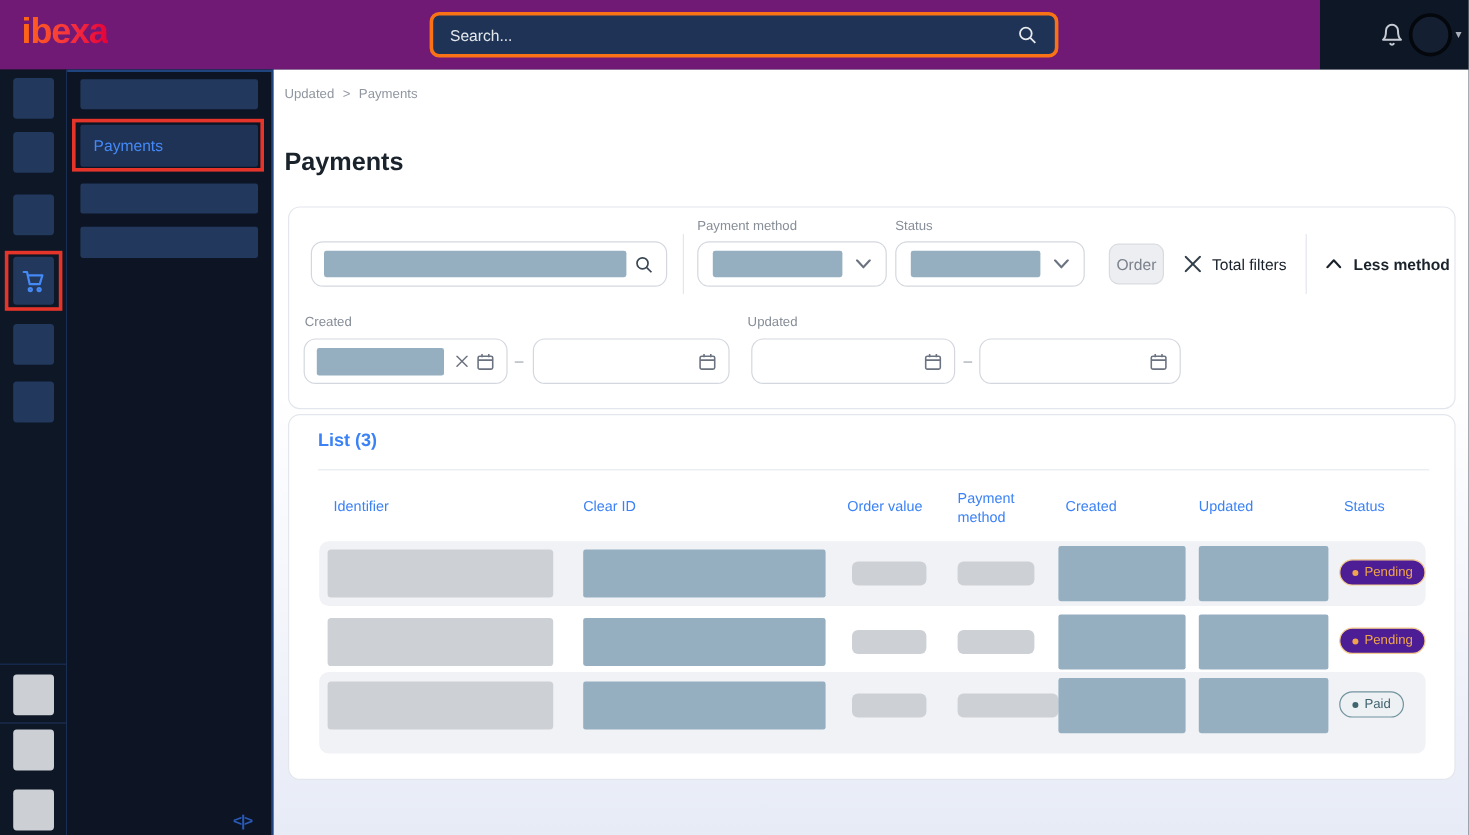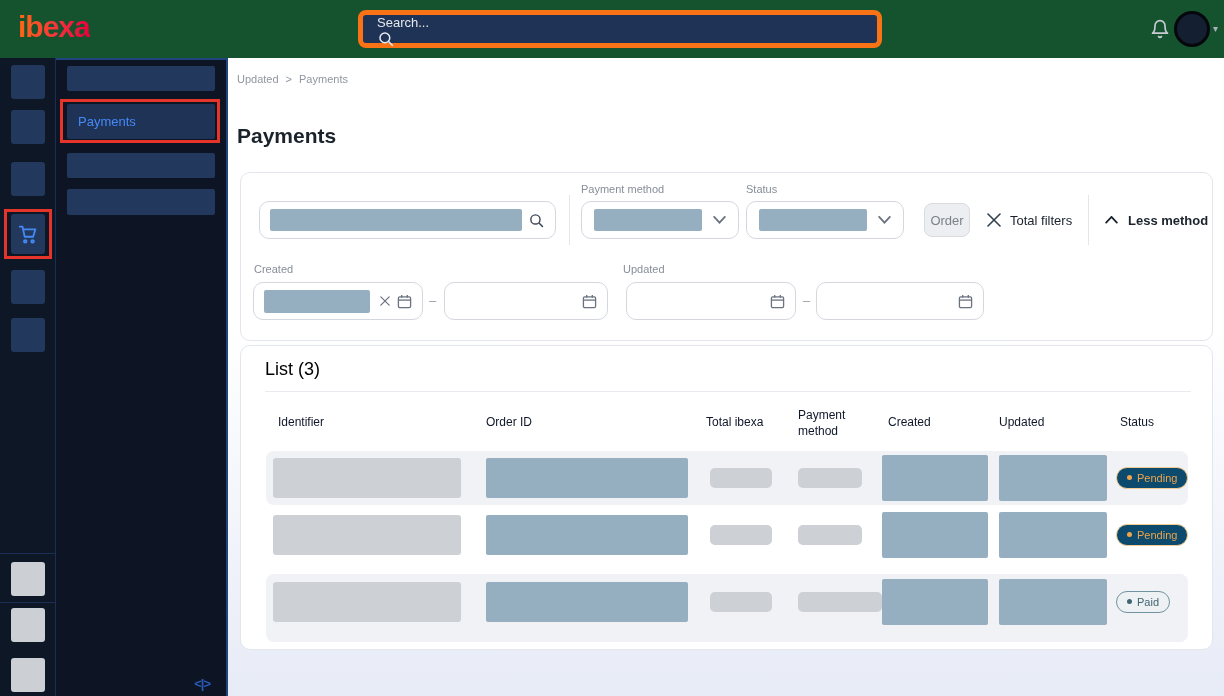--- a/index.html
+++ b/index.html
@@ -1,25 +1,25 @@
 <!DOCTYPE html>
 <html><head>
 <meta charset="utf-8">
 <style>
   * { margin:0; padding:0; box-sizing:border-box; }
   html,body { background:#e6e6e6; }
   body { font-family:"Liberation Sans", sans-serif; }
   .frame { position:relative; width:1224px; height:696px; background:#0e1726; overflow:hidden; margin:0 auto; box-shadow:0 0 0 1px #c2c2c2; }
 
   
-  .topbar { position:absolute; top:0; left:0; width:1224px; height:58px; background:#14532d; }
+  .topbar { position:absolute; top:0; left:0; width:1100px; height:58px; background:#701a75; }
   .logo { position:absolute; left:18px; top:10px; font-size:30px; font-weight:800; letter-spacing:-1px;
           background:linear-gradient(95deg,#ff6a13 0%,#f7323f 55%,#e4003a 100%);
           -webkit-background-clip:text; background-clip:text; color:transparent; }
-  .gsearch { position:absolute; left:358px; top:10px; width:524px; height:38px; background:#1e3355; border:5px solid #f97316; border-radius:8px; display:flex; align-items:flex-start; padding:0 14px;flex-direction:column; }
+  .gsearch { position:absolute; left:358px; top:10px; width:524px; height:38px; background:#1e3355; border:3px solid #f97316; border-radius:8px; display:flex; align-items:center; padding:0 14px; }
   .gsearch input { flex:1; background:transparent; border:none; outline:none; color:#fff; font-size:13px; font-family:inherit; }
   .gsearch input::placeholder { color:#f0f2f5; opacity:.95; }
   .bell { position:absolute; left:1150px; top:19px; width:20px; height:20px; }
   .avatar { position:absolute; left:1174px; top:11px; width:36px; height:36px; border-radius:50%; background:#141f31; border:3px solid #04070c; }
   .user-caret { position:absolute; left:1213px; top:23px; color:#aab1bb; font-size:10px; }
 
   
   .rail { position:absolute; left:0; top:58px; width:56px; height:638px; background:#0e1726; border-right:1px solid #1b2f55; }
   .rail-tile { position:absolute; left:11px; width:34px; height:34px; background:#22395d; border-radius:3px; }
   .rail-tile.cart { height:40px; display:flex; align-items:center; justify-content:center; }
@@ -49,30 +49,30 @@
   .fbox { position:absolute; height:38px; border:1px solid #d4d8de; border-radius:10px; background:#fff; display:flex; align-items:center; }
   .redact-blue { background:#95afc1; border-radius:2px; }
   .redact-gray { background:#cdd0d4; border-radius:3px; }
   .vdiv { position:absolute; top:22px; width:1px; height:50px; background:#e3e6ec; }
 
   .apply-btn { position:absolute; left:683px; top:30px; width:46px; height:34px; background:#eceef1; border:1px solid #d8dbe0; border-radius:8px; color:#7b828c; font-size:13px; display:flex; align-items:center; justify-content:center; }
   .clear-btn { position:absolute; left:746px; top:30px; height:34px; display:flex; align-items:center; gap:9px; color:#1a222c; font-size:13px; }
   .less-btn { position:absolute; left:864px; top:30px; height:34px; display:flex; align-items:center; gap:10px; color:#1a222c; font-size:13px; font-weight:700; }
   .dash { position:absolute; top:120px; color:#9aa0a8; font-size:13px; }
 
-  .list-title { position:absolute; left:24px; top:13px; font-size:18px; font-weight:400; color:#000000; }
+  .list-title { position:absolute; left:24px; top:13px; font-size:15px; font-weight:700; color:#3b82f6; }
   .list-divider { position:absolute; left:24px; top:45px; width:926px; height:1px; background:#e7eaef; }
-  .th { position:absolute; top:69px; font-size:12px; color:#0f172a; }
+  .th { position:absolute; top:69px; font-size:12px; color:#3b82f6; }
   .th.wrap { top:61px; width:54px; line-height:1.35; }
   .trow { position:absolute; left:25px; width:922px; height:54px; border-radius:8px; }
   .trow.odd { background:#f1f2f6; }
   .cell { position:absolute; }
   .badge { display:inline-flex; align-items:center; gap:5px; padding:4px 10px; border-radius:12px; font-size:11px; white-space:nowrap; }
   .badge .dot { width:5px; height:5px; border-radius:50%; }
-  .badge.pending { color:#efa44c; border:1px solid #f4cb8e; background:#0c4a6e; }
+  .badge.pending { color:#efa44c; border:1px solid #f4cb8e; background:#4c1d95; }
   .badge.pending .dot { background:#efa44c; }
   .badge.paid { color:#41646f; border:1px solid #71939f; background:#eef1f3; }
   .badge.paid .dot { background:#41646f; }
 
   svg { display:block; }
 </style>
 </head>
 <body>
 
 <div class="frame">
@@ -251,22 +251,22 @@
             </svg>
         </span>
       </div>
     </div>
 
     <div class="card list-card">
       <div class="list-title">List (3)</div>
       <div class="list-divider"></div>
 
       <div class="th" style="left:37px">Identifier</div>
-      <div class="th" style="left:245px">Order ID</div>
-      <div class="th" style="left:465px">Total ibexa</div>
+      <div class="th" style="left:245px">Clear ID</div>
+      <div class="th" style="left:465px">Order value</div>
       <div class="th wrap" style="left:557px">Payment method</div>
       <div class="th" style="left:647px">Created</div>
       <div class="th" style="left:758px">Updated</div>
       <div class="th" style="left:879px">Status</div>
 
       <div class="trow odd" style="top:105px">
         <div class="cell redact-gray" style="left:7px;top:7px;width:188px;height:40px"></div>
         <div class="cell redact-blue" style="left:220px;top:7px;width:202px;height:40px"></div>
         <div class="cell redact-gray" style="left:444px;top:17px;width:62px;height:20px;border-radius:5px"></div>
         <div class="cell redact-gray" style="left:532px;top:17px;width:64px;height:20px;border-radius:5px"></div>
@@ -288,21 +288,21 @@
         <div class="cell redact-blue" style="left:616px;top:4px;width:106px;height:46px"></div>
         <div class="cell redact-blue" style="left:733px;top:4px;width:108px;height:46px"></div>
         <div class="cell" style="left:850px;top:15px">
           <span class="badge pending">
               <span class="dot"></span>
               <span>Pending</span>
             </span>
         </div>
       </div>
 
-      <div class="trow odd" style="top:228px;height:68px">
+      <div class="trow odd" style="top:214px;height:68px">
         <div class="cell redact-gray" style="left:7px;top:8px;width:188px;height:40px"></div>
         <div class="cell redact-blue" style="left:220px;top:8px;width:202px;height:40px"></div>
         <div class="cell redact-gray" style="left:444px;top:18px;width:62px;height:20px;border-radius:5px"></div>
         <div class="cell redact-gray" style="left:532px;top:18px;width:84px;height:20px;border-radius:5px"></div>
         <div class="cell redact-blue" style="left:616px;top:5px;width:106px;height:46px"></div>
         <div class="cell redact-blue" style="left:733px;top:5px;width:108px;height:46px"></div>
         <div class="cell" style="left:850px;top:16px">
           <span class="badge paid">
               <span class="dot"></span>
               <span>Paid</span>

